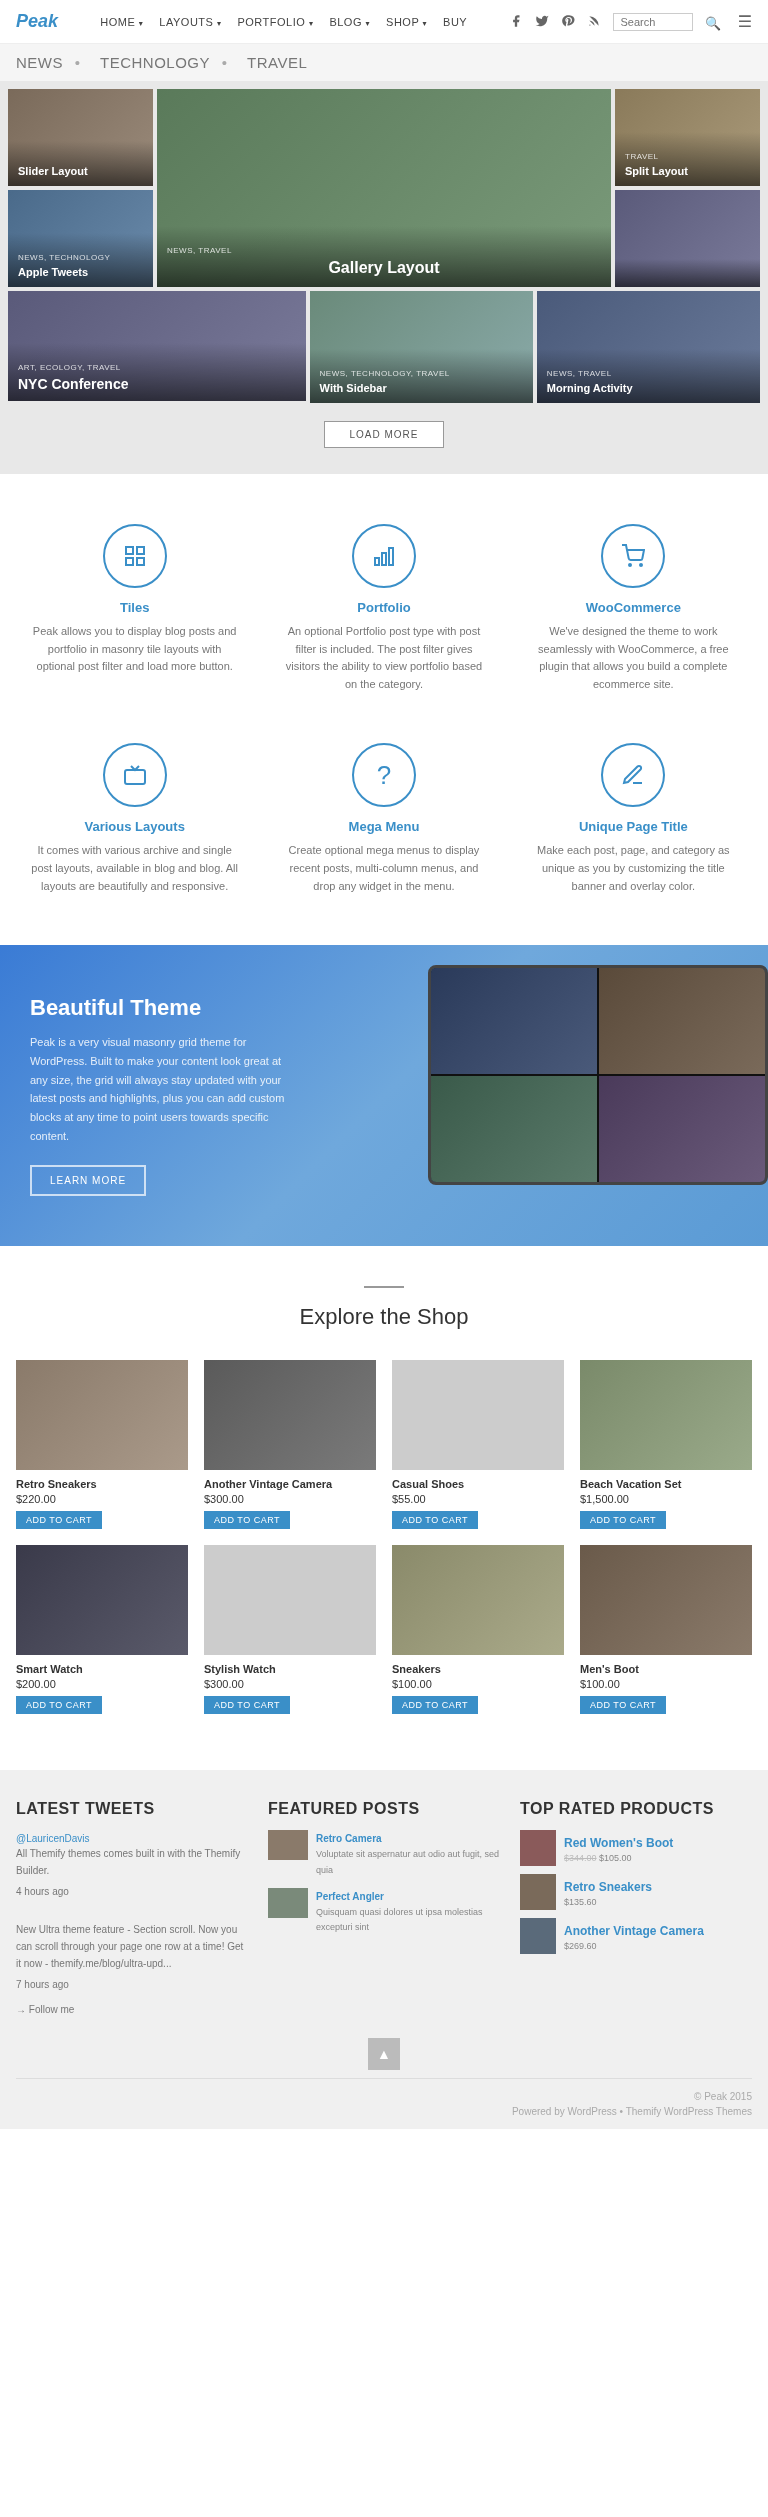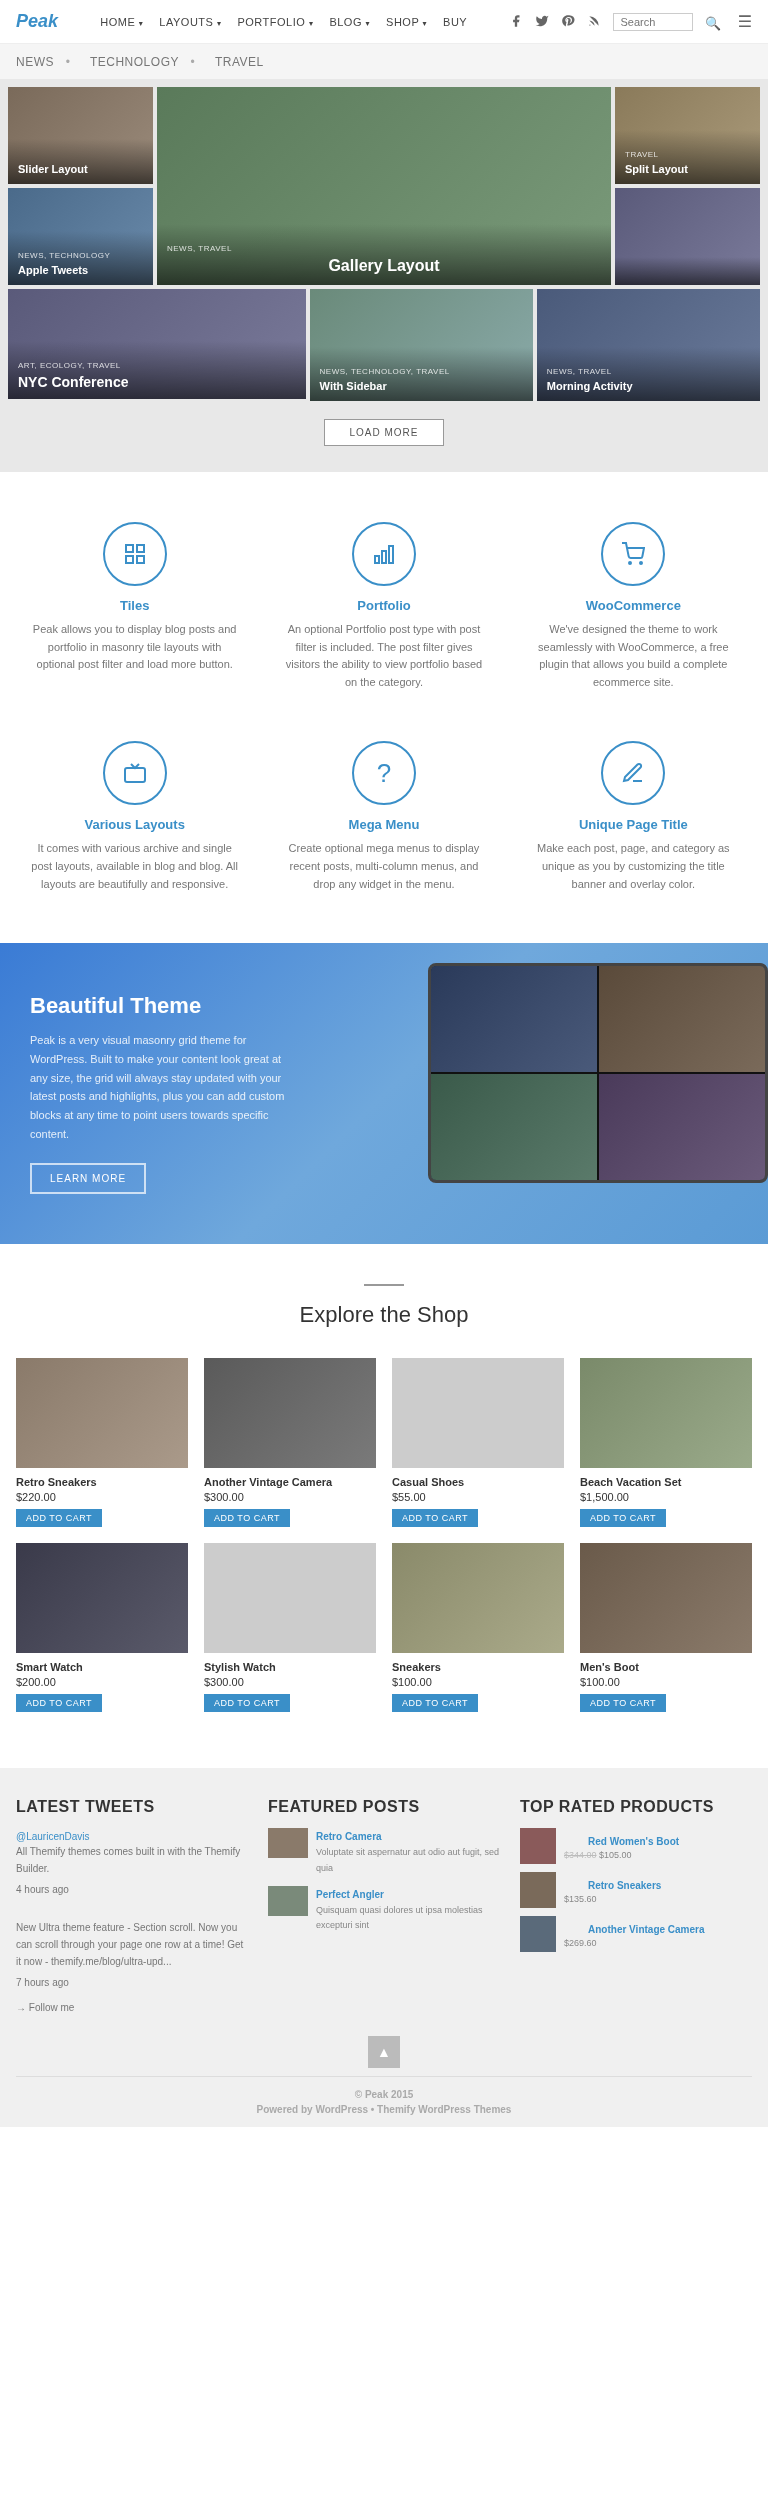--- a/index.html
+++ b/index.html
@@ -15,21 +15,21 @@
     nav { display: flex; align-items: center; gap: 0; }
     nav a { font-size: 11px; color: #444; text-decoration: none; padding: 0 8px; text-transform: uppercase; letter-spacing: 0.5px; }
     .nav-arrow { font-size: 8px; }
     .header-icons { display: flex; align-items: flex-end; gap: 12px; }
     .header-icons svg { width: 14px; height: 14px; fill: #666; }
     .search-box { border: 1px solid #ccc; padding: 2px 6px; font-size: 11px; width: 80px; }
     .hamburger { font-size: 16px; color: #666; cursor: pointer; margin-left: 4px; }
 
     
     .blog-filter { padding: 10px 16px; background: #f5f5f5; }
-    .blog-filter span { font-size: 12px; text-transform: uppercase; color: #777; margin-right: 8px; letter-spacing: 0.5px; }
+    .blog-filter span { font-size: 15px; text-transform: uppercase; color: #777; margin-right: 8px; letter-spacing: 0.5px; }
 
     
     .grid-section { background: #e8e8e8; padding: 8px; }
     .grid-top { display: flex; gap: 4px; margin-bottom: 4px; }
     .grid-bottom { display: flex; gap: 4px; }
 
     .grid-item {
       position: relative; overflow: hidden; cursor: pointer;
       background: #888;
     }
@@ -128,24 +128,24 @@
     .footer-col p, .footer-col a { font-size: 10px; color: #777; line-height: 1.7; text-decoration: none; display: block; }
     .tweet-handle { color: #3a8fc8; font-size: 10px; }
     .tweet-time { color: #aaa; font-size: 9px; margin-top: 4px; }
     .follow-link { color: #3a8fc8; font-size: 10px; margin-top: 8px; display: inline-block; }
     .featured-post { display: flex; gap: 8px; margin-bottom: 10px; align-items: flex-start; }
     .featured-post-img { width: 40px; height: 30px; background: #bbb; flex-shrink: 0; }
     .featured-post-text a { color: #3a8fc8; font-size: 10px; font-weight: bold; }
     .featured-post-text p { font-size: 9px; color: #888; }
     .top-rated-item { display: flex; gap: 8px; margin-bottom: 8px; align-items: center; }
     .top-rated-img { width: 36px; height: 36px; background: #bbb; flex-shrink: 0; }
-    .top-rated-text a { color: #3a8fc8; font-size: 10px; font-weight: bold; margin-left: 24px; }
+    .top-rated-text a { color: #3a8fc8; font-size: 12px; font-weight: bold; }
     .top-rated-price { font-size: 9px; color: #888; }
     .top-rated-old { text-decoration: line-through; color: #bbb; }
-    .footer-bottom { border-top: 1px solid #ddd; padding: 12px 0; text-align: center; font-weight: bold; }
+    .footer-bottom { border-top: 1px solid #ddd; padding: 12px 0; text-align: right; }
     .footer-bottom p { font-size: 10px; color: #aaa; }
     .scroll-top {
       text-align: center; margin-bottom: 8px;
     }
     .scroll-top-btn {
       display: inline-block; width: 32px; height: 32px; background: #bbb;
       color: #fff; line-height: 32px; font-size: 14px; cursor: pointer;
     }
 
     

